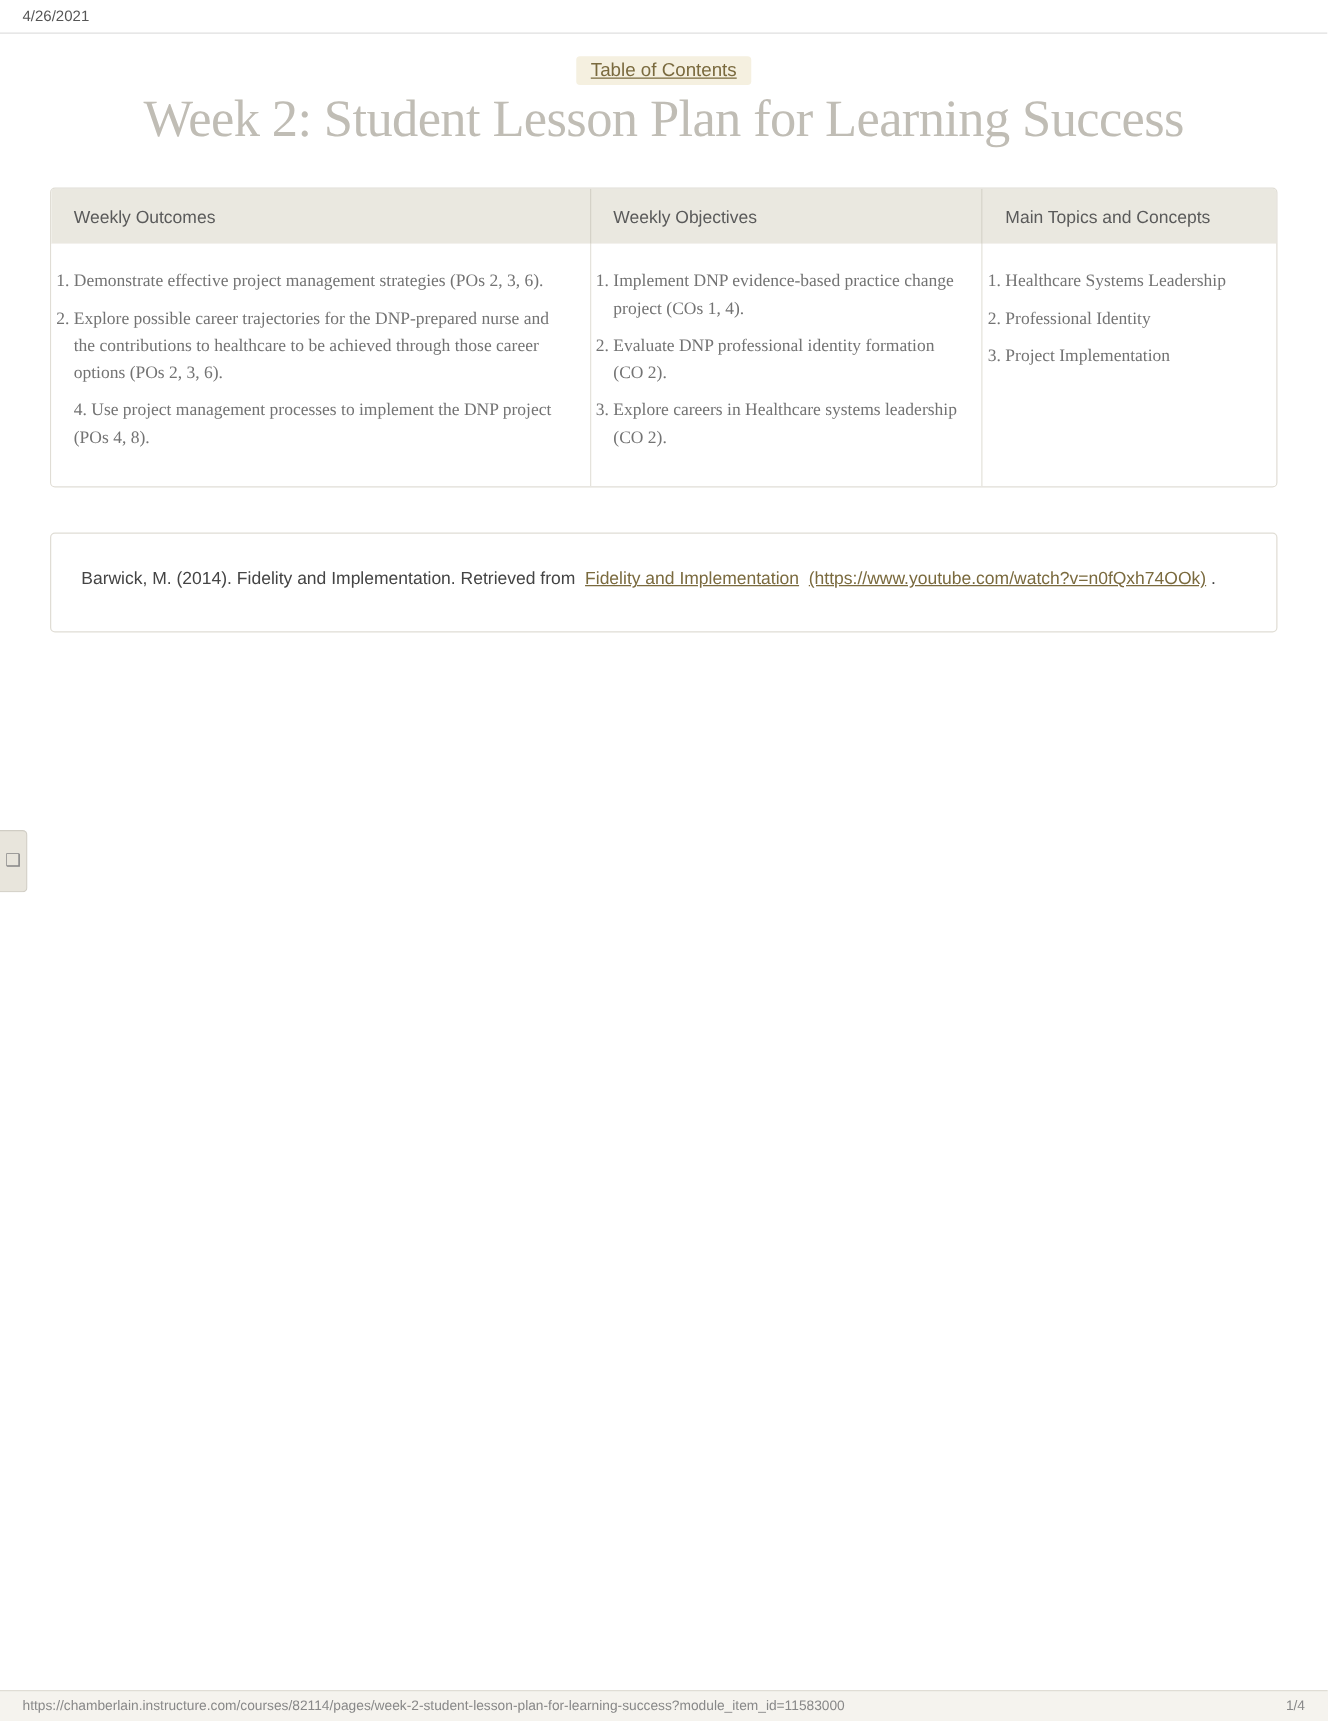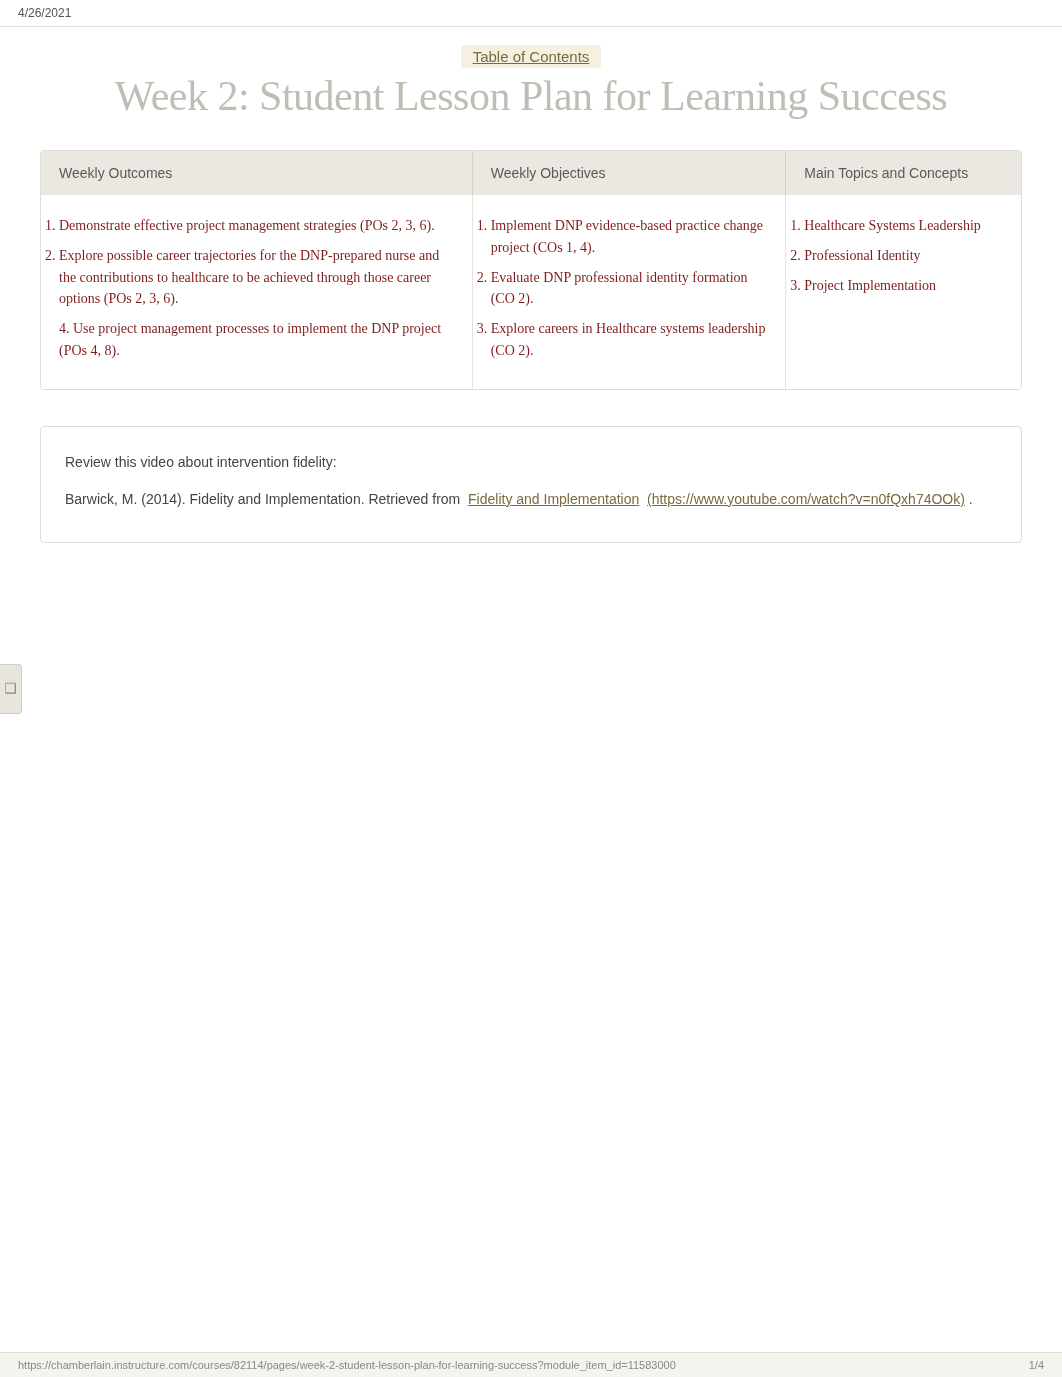--- a/index.html
+++ b/index.html
@@ -116,21 +116,21 @@
 
     .col-outcomes { width: 44%; margin-top: 11px; }
     .col-objectives { width: 32%; }
     .col-topics { width: 24%; }
 
     .numbered-list {
       padding-left: 0;
     }
     .numbered-list li {
       margin-bottom: 8px;
-      color: #7f1d1d;
+      color: #737373;
       line-height: 1.55;
     }
 
     
     .sidebar-tab {
       position: fixed;
       left: 0;
       top: 50%;
       transform: translateY(-50%);
       width: 22px;
@@ -251,21 +251,20 @@
               </ol>
             </td>
           </tr>
         </tbody>
       </table>
     </div>
   </div>
 
   <div class="section-card">
     <div class="foundations-section">
-      <p class="foundations-text">Review this video about intervention fidelity:</p>
       <p class="citation-text">
         <span>Barwick, M. (2014). Fidelity and Implementation. Retrieved from</span>
         &nbsp;<a href="#" class="citation-link">Fidelity and Implementation</a>
         &nbsp;<a href="#" class="citation-link">(https://www.youtube.com/watch?v=n0fQxh74OOk)</a>
         <span>.</span>
       </p>
     </div>
   </div>
 
 </div>

